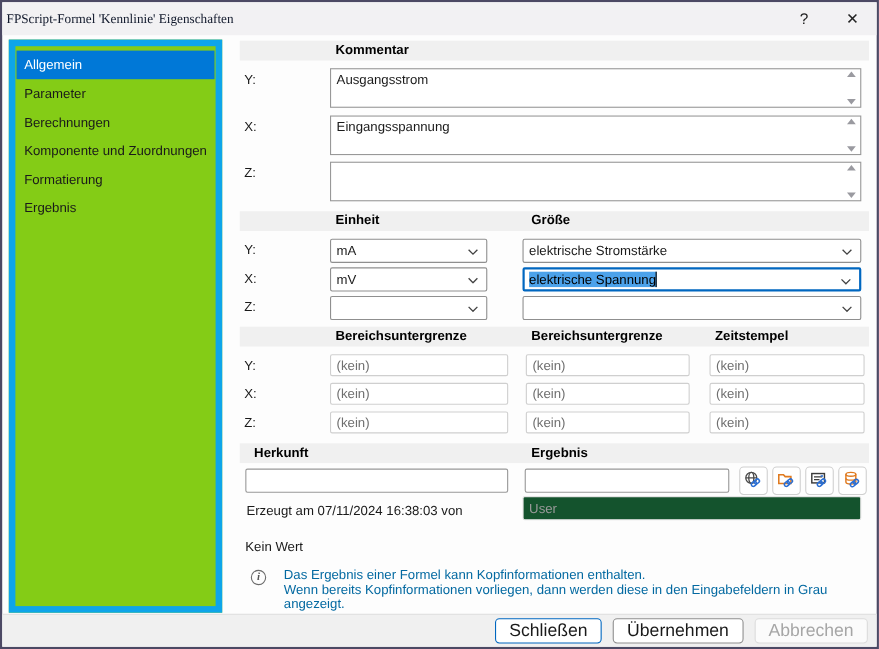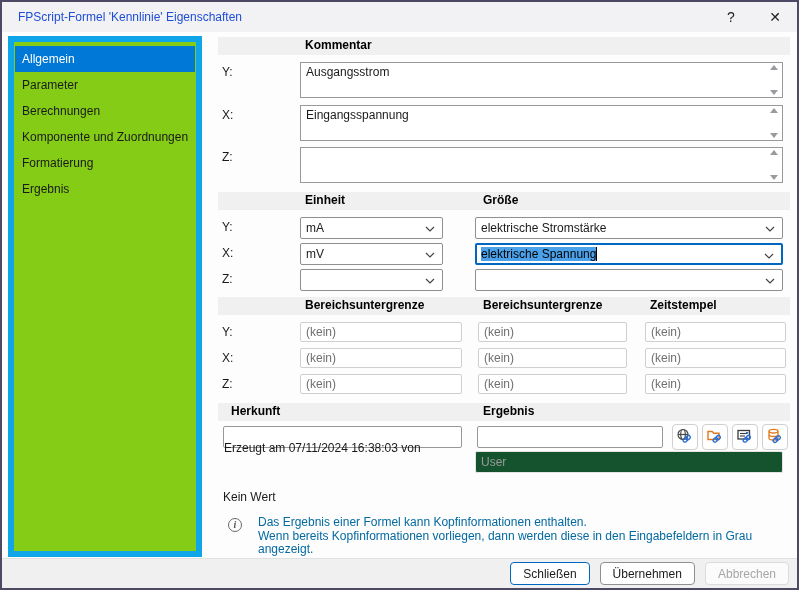--- a/index.html
+++ b/index.html
@@ -2,21 +2,21 @@
 <html><head>
 <meta charset="utf-8">
 <style>
   * { margin:0; padding:0; box-sizing:border-box; }
   html,body { width:799px; height:590px; }
   body { font-family:"Liberation Sans", sans-serif; font-size:12px; color:#1a1a1a; background:#888; }
   .dialog { position:relative; width:799px; height:590px; border:2px solid #4c4964; background:#fdfdfd; overflow:hidden; }
 
   
   .titlebar { position:absolute; left:0; top:0; width:795px; height:30px; background:#f2f1f3; display:flex; align-items:center; }
-  .titlebar .title { margin-left:16px; color:#1d4ed8; }
+  .titlebar .title { margin-left:4px; color:#0f172a;font-family:Liberation Serif, serif; }
   .tb-btn { width:44px; height:30px; display:flex; align-items:center; justify-content:center; font-size:14px; color:#222; cursor:default; }
   .tb-spacer { flex:1; }
 
   
   .sidebar { position:absolute; left:6px; top:34px; width:194px; height:521px; background:#84cc16; border:6px solid #0ea5e9; padding-top:4px; }
   .side-item { height:26px; line-height:26px; padding-left:7px; margin:0 1px; white-space:nowrap; }
   .side-item.selected { background:#0078d7; color:#fff; }
 
   
   .content { position:absolute; left:216px; top:34px; width:572px; height:521px; }
@@ -52,21 +52,21 @@
   .iconrow { position:absolute; left:454px; top:388px; display:flex; gap:4px; }
   .icon-btn { width:26px; height:26px; border:1px solid #d0d0d0; border-radius:4px; background:#fff; display:flex; align-items:center; justify-content:center; }
   .static-text { position:absolute; color:#1a1a1a; white-space:nowrap; }
 
   
   .info-icon { position:absolute; left:10px; top:482px; width:14px; height:14px; border:1px solid #6a6a6a; border-radius:50%; color:#555; font-size:10px; line-height:12px; text-align:center; font-family:"Liberation Serif", serif; font-style:italic; font-weight:bold; }
   .info-lines { position:absolute; left:40px; top:480px; line-height:13.5px; color:#0369a1; }
 
   
   .footer { position:absolute; left:0; bottom:0; width:795px; height:30px; background:#f0f0f0; border-top:1px solid #e0e0e0; display:flex; align-items:center; justify-content:flex-end; gap:10px; padding-right:8px; }
-  .btn { height:23px; padding:0 12px; border:1px solid #8f8f8f; border-radius:4px; background:#fff; font-family:"Liberation Sans", sans-serif; font-size:12px; color:#1a1a1a; }
+  .btn { height:23px; padding:0 12px; border:1px solid #8f8f8f; border-radius:4px; background:#fff; font-family:"Liberation Sans", sans-serif; font-size:16px; color:#1a1a1a; }
   .btn.default { border:1px solid #0067c0; }
   .btn.disabled { border:1px solid #dcdcdc; background:#fbfbfb; color:#a6a6a6; }
 </style>
 </head>
 <body>
 
 <div class="dialog">
 
   <div class="titlebar">
     <span class="title">FPScript-Formel 'Kennlinie' Eigenschaften</span>
@@ -255,21 +255,21 @@
             <path d="M3 6.7 a4.5 1.8 0 0 0 9 0"></path>
           </g>
           <g stroke="#2b6fd4" fill="none" stroke-width="1.4" transform="translate(7.5,13.8) rotate(-40)">
             <rect x="0" y="-1.8" width="5" height="3.6" rx="1.8"></rect>
               <rect x="3.4" y="-1.8" width="5" height="3.6" rx="1.8"></rect>
           </g>
         </svg>
       </div>
     </div>
 
-    <div class="static-text" style="left:6px; top:405px">Erzeugt am 07/11/2024 16:38:03 von</div>
+    <div class="static-text" style="left:6px; top:421px">Erzeugt am 07/11/2024 16:38:03 von</div>
     <div class="field f-user" style="top:415px">
         <span>User</span>
       </div>
 
     <div class="static-text" style="left:5px; top:454px">Kein Wert</div>
 
     <div class="info-icon">i</div>
     <div class="info-lines">
       <div>Das Ergebnis einer Formel kann Kopfinformationen enthalten.</div>
       <div>Wenn bereits Kopfinformationen vorliegen, dann werden diese in den Eingabefeldern in Grau angezeigt.</div>

